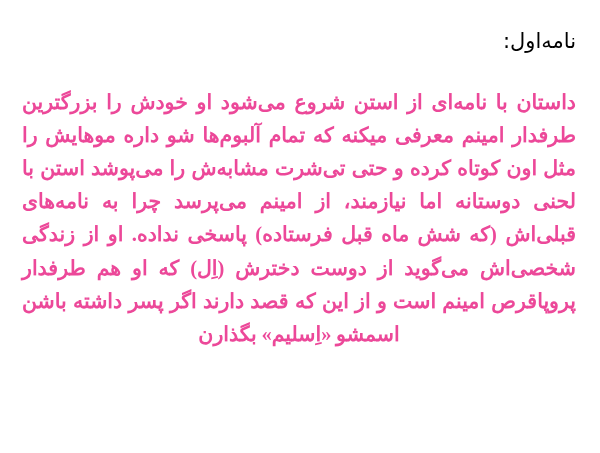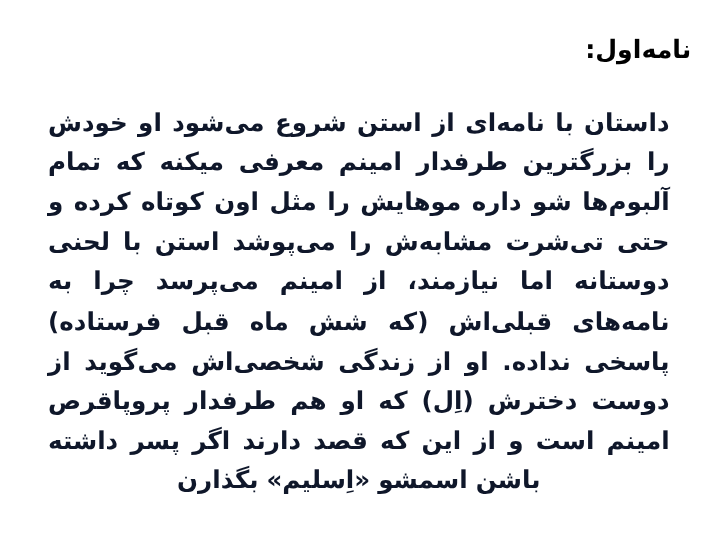--- a/index.html
+++ b/index.html
@@ -24,37 +24,38 @@
     align-items: stretch;
   }
   .doc-body {
     direction: rtl;
     text-align: right;
     color: #000000;
   }
   .heading {
     font-size: 21px;
     line-height: 1.5;
-    font-weight: 700;
+    font-weight: 400;
     color: #000000;
     margin: 0 0 28px 0;
     direction: rtl;
     text-align: right;
     letter-spacing: 0px;
   }
   .paragraph {
     font-size: 20.5px;
     line-height: 1.62;
     font-weight: 700;
-    color: #0f172a;
-    margin: 18px;
+    color: #ec4899;
+    margin: 0;
     direction: rtl;
     text-align: justify;
     text-align-last: center;
     word-spacing: -0.5px;
+    font-family: Liberation Serif, serif;
   }
 </style>
 </head>
 <body>
 
 <div class="page">
   <div class="doc-body">
     <h1 class="heading">نامه‌اول:</h1>
     <p class="paragraph">داستان با نامه‌ای از استن شروع می‌شود او خودش را بزرگترین طرفدار امینم معرفی میکنه که تمام آلبوم‌ها شو داره موهایش را مثل اون کوتاه کرده و حتی تی‌شرت مشابه‌ش را می‌پوشد استن با لحنی دوستانه اما نیازمند، از امینم می‌پرسد چرا به نامه‌های قبلی‌اش (که شش ماه قبل فرستاده) پاسخی نداده. او از زندگی شخصی‌اش می‌گوید از دوست دخترش (اِل) که او هم طرفدار پروپاقرص امینم است و از این که قصد دارند اگر پسر داشته باشن اسمشو «اِسلیم» بگذارن</p>
   </div>

